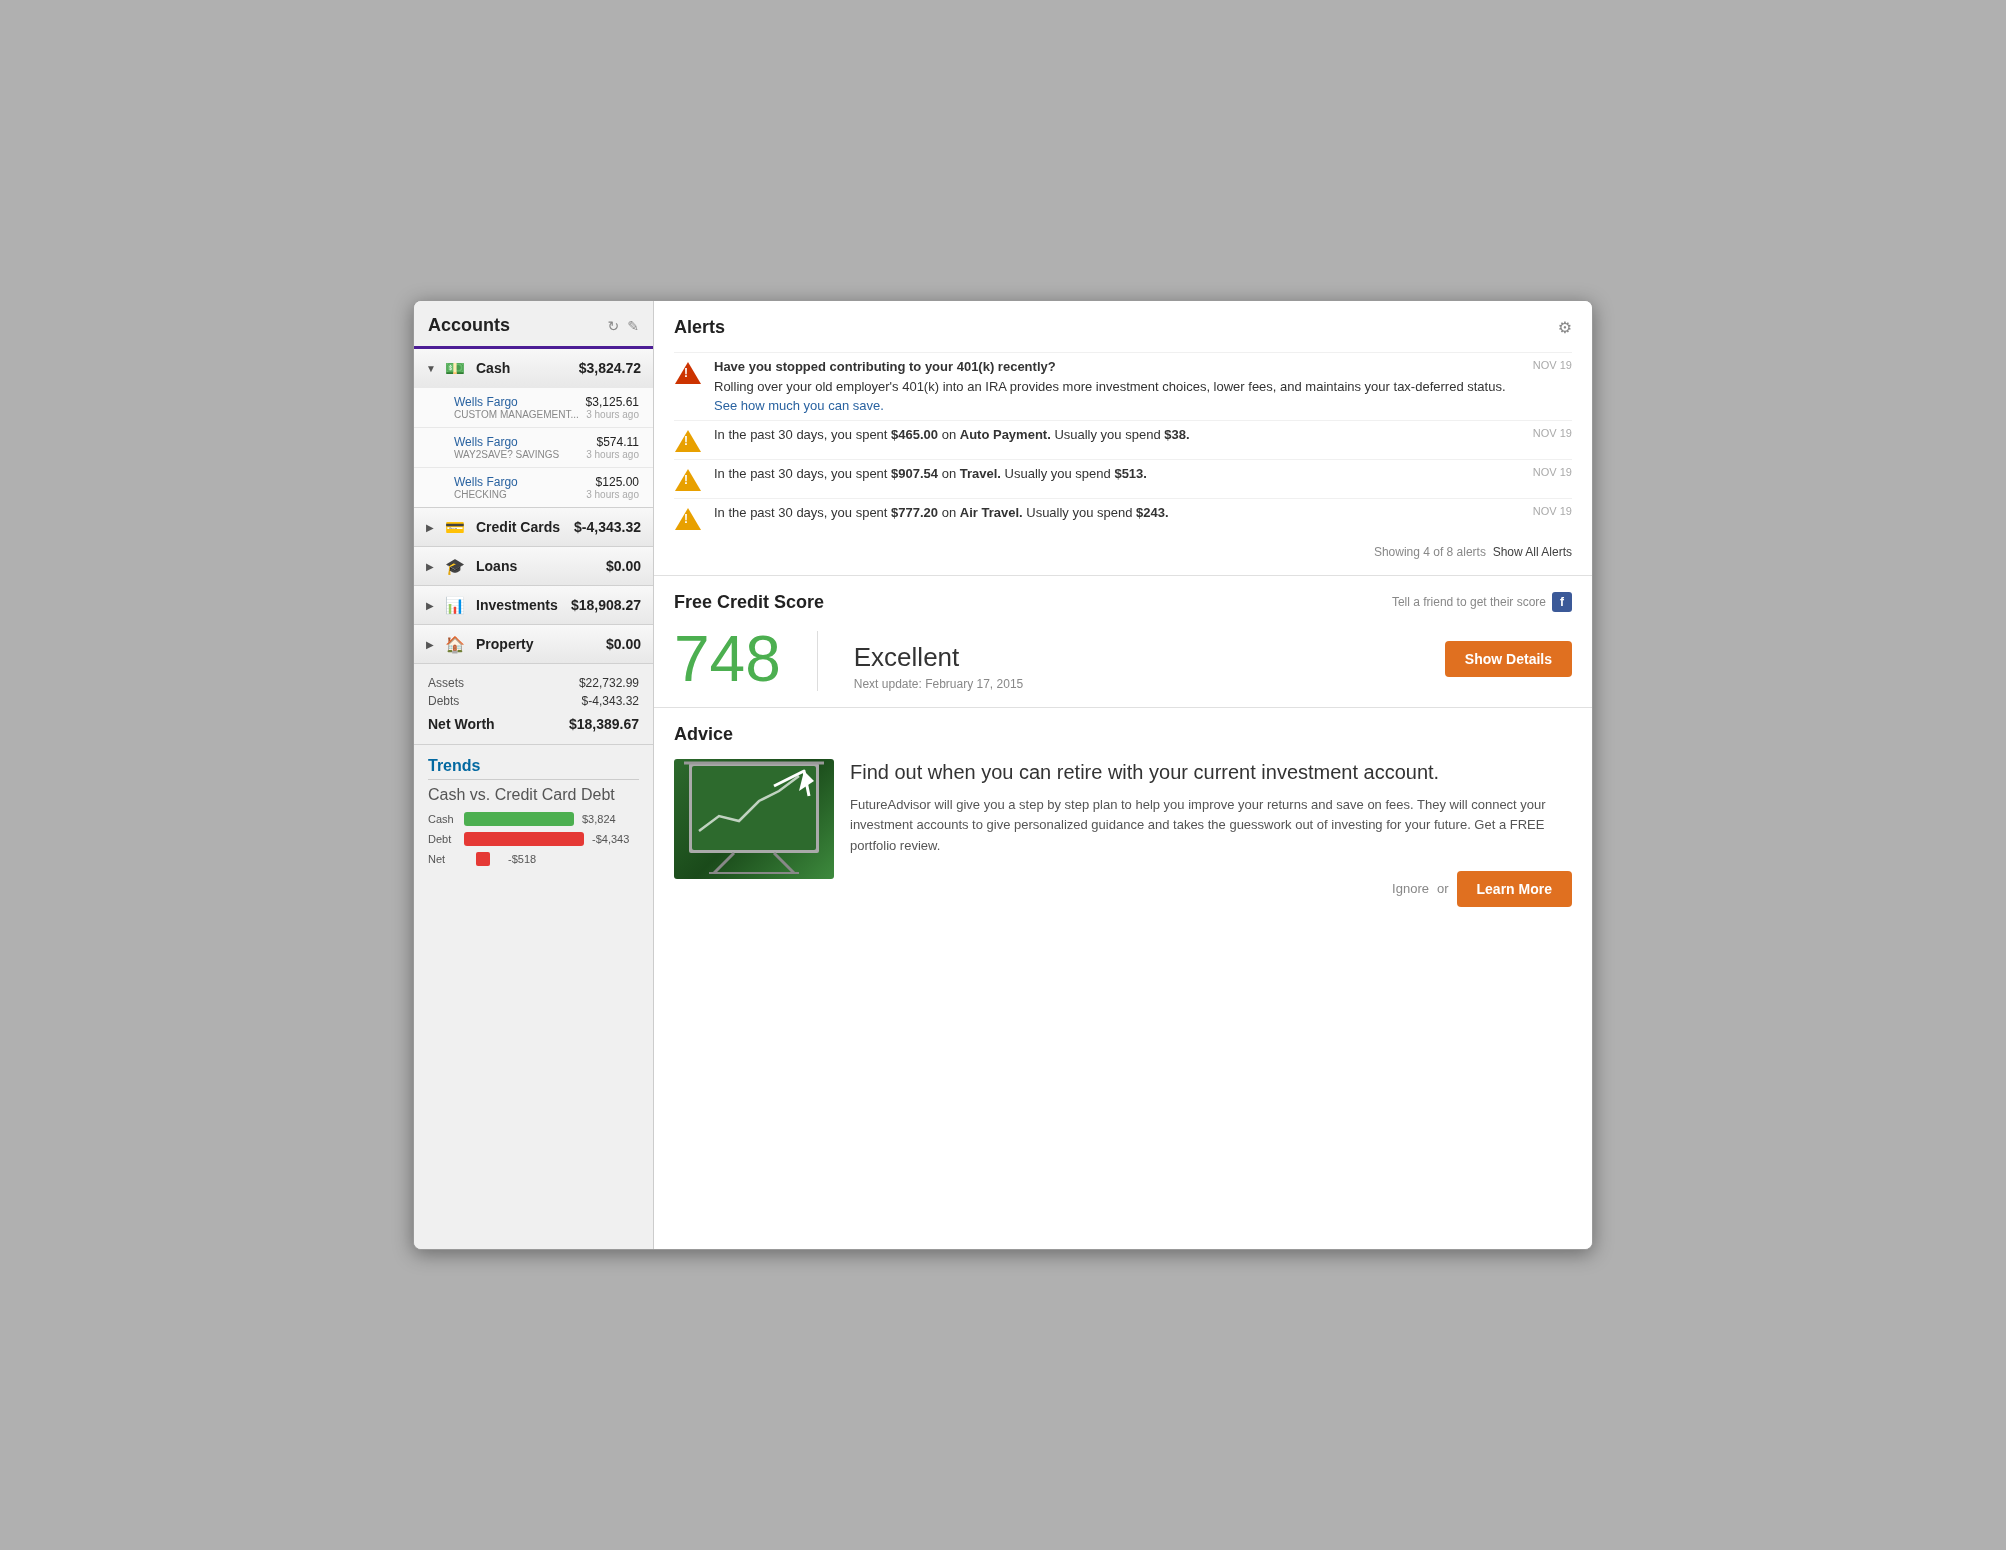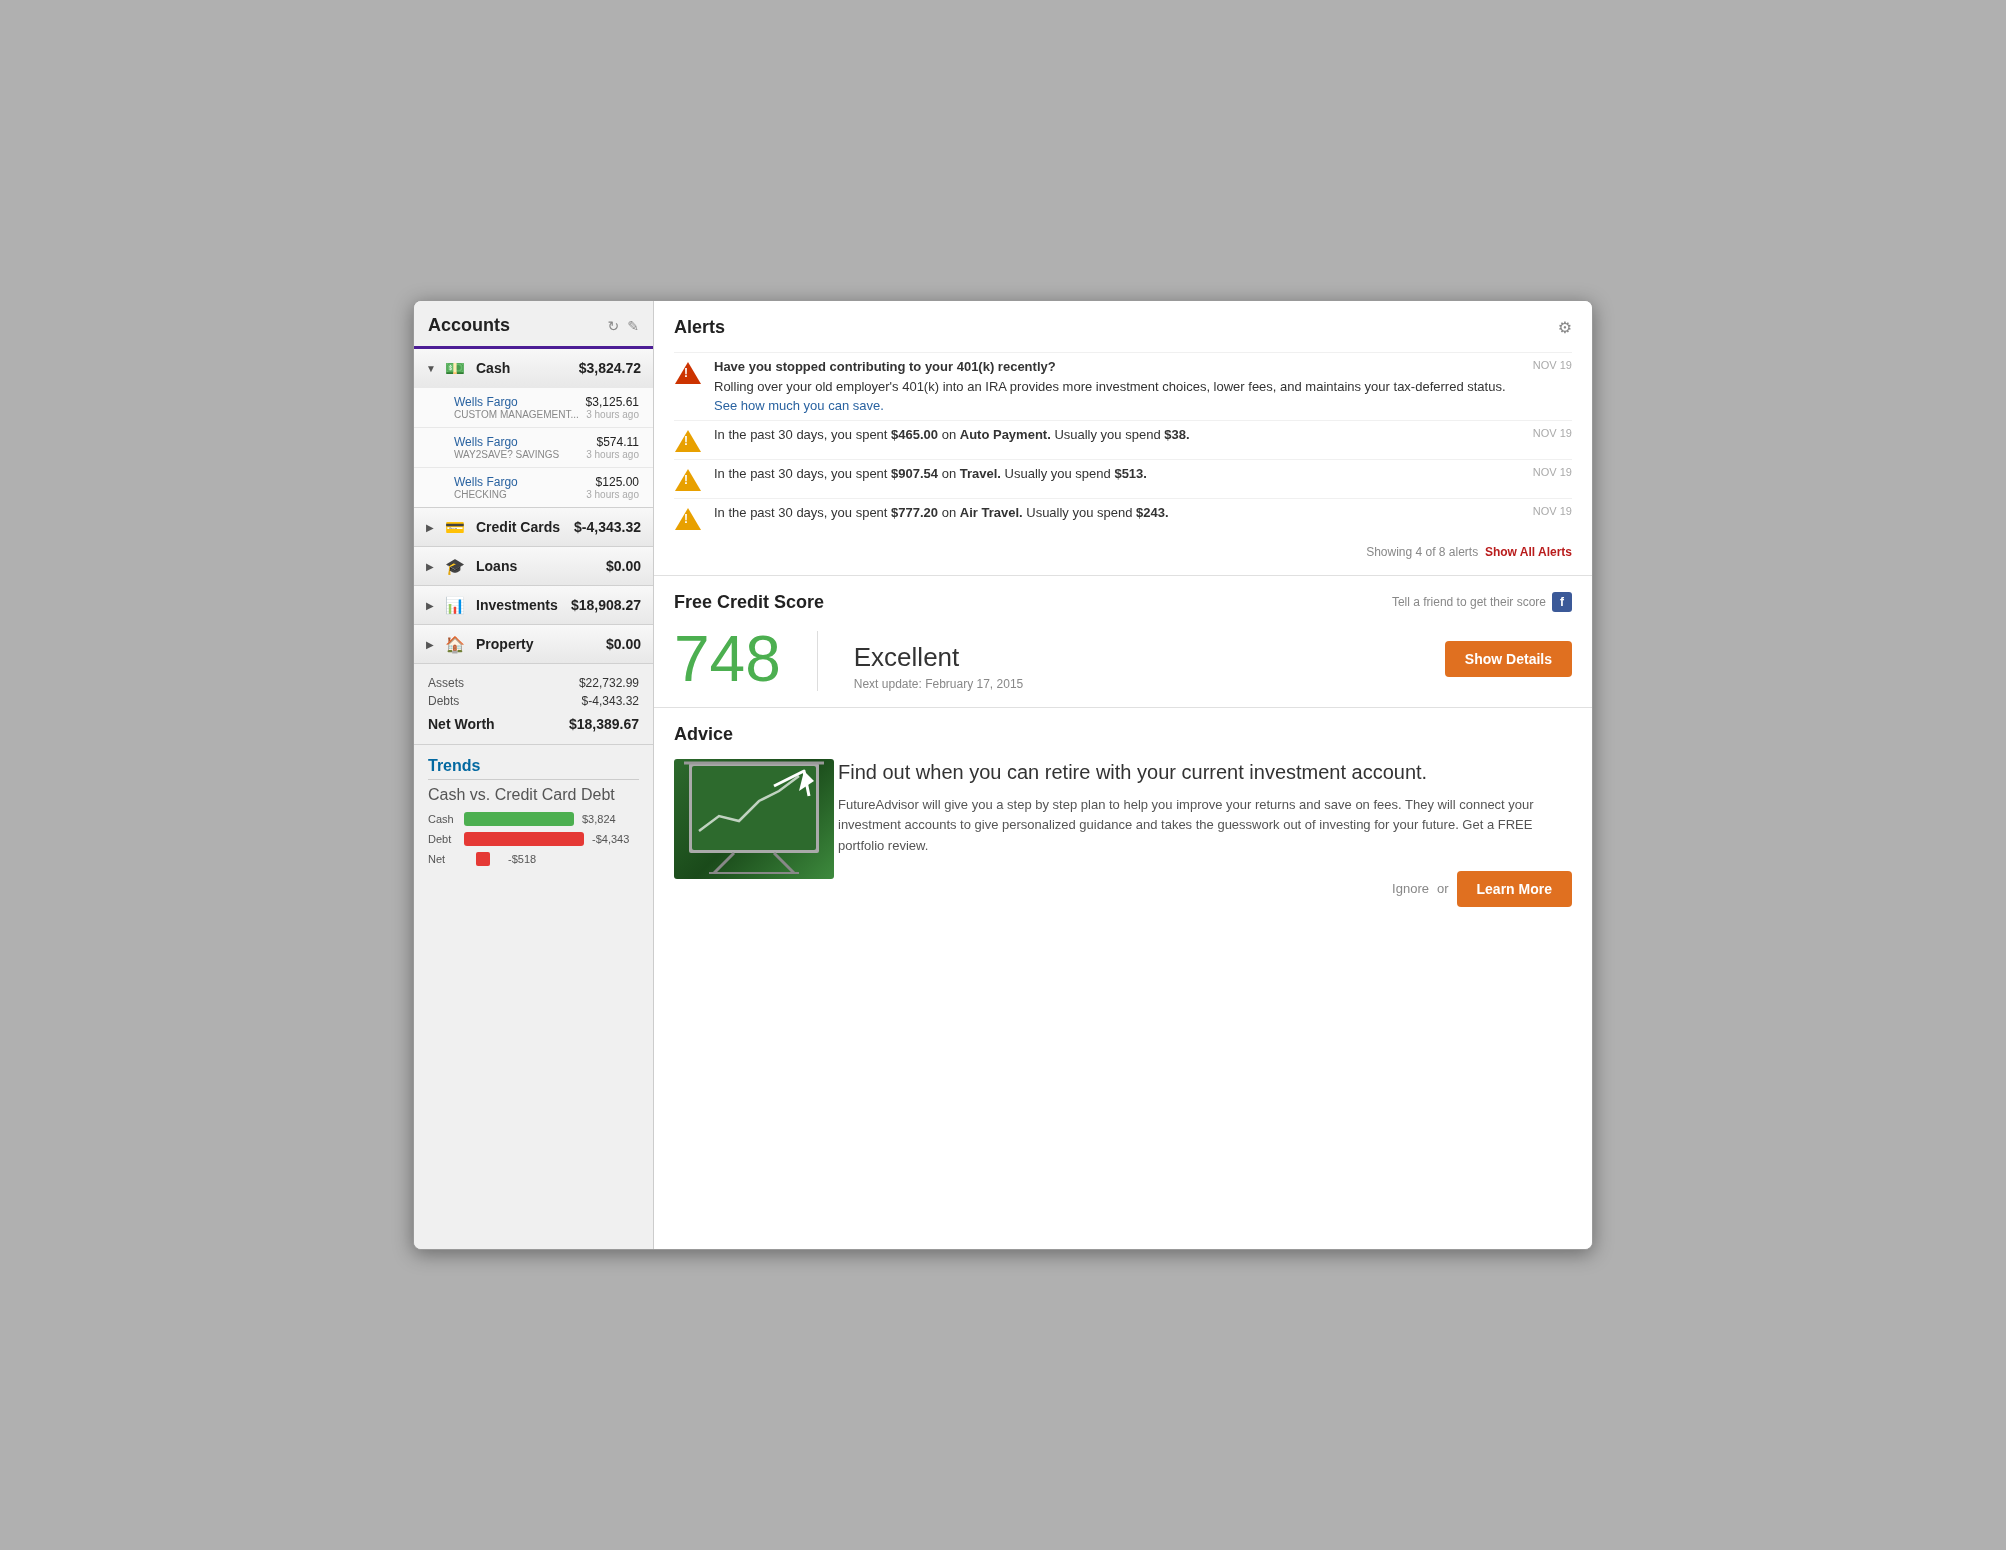--- a/index.html
+++ b/index.html
@@ -308,22 +308,22 @@
       padding-top: 2px;
     }
 
     .alerts-footer {
       text-align: right;
       padding-top: 8px;
       font-size: 12px;
       color: #888;
     }
     .alerts-footer a {
-      color: #b91c1c;
-      font-weight: 700;
+      color: #404040;
+      font-weight: 400;
       cursor: pointer;
       text-decoration: none;
     }
 
     
     .credit-score-section {
       padding: 16px 20px;
       border-bottom: 1px solid #e0e0e0;
     }
     .credit-header {
@@ -393,21 +393,21 @@
       cursor: pointer;
     }
 
     
     .advice-section {
       padding: 16px 20px;
     }
     .advice-content {
       display: flex;
       align-items: flex-start;
-      gap: 4px;
+      gap: 16px;
       margin-top: 14px;
     }
     .advice-image {
       width: 160px;
       min-width: 160px;
       height: 120px;
       background: linear-gradient(135deg, #2d6a2d 0%, #1a4a1a 50%, #3d8a3d 100%);
       border-radius: 3px;
       position: relative;
       display: flex;

